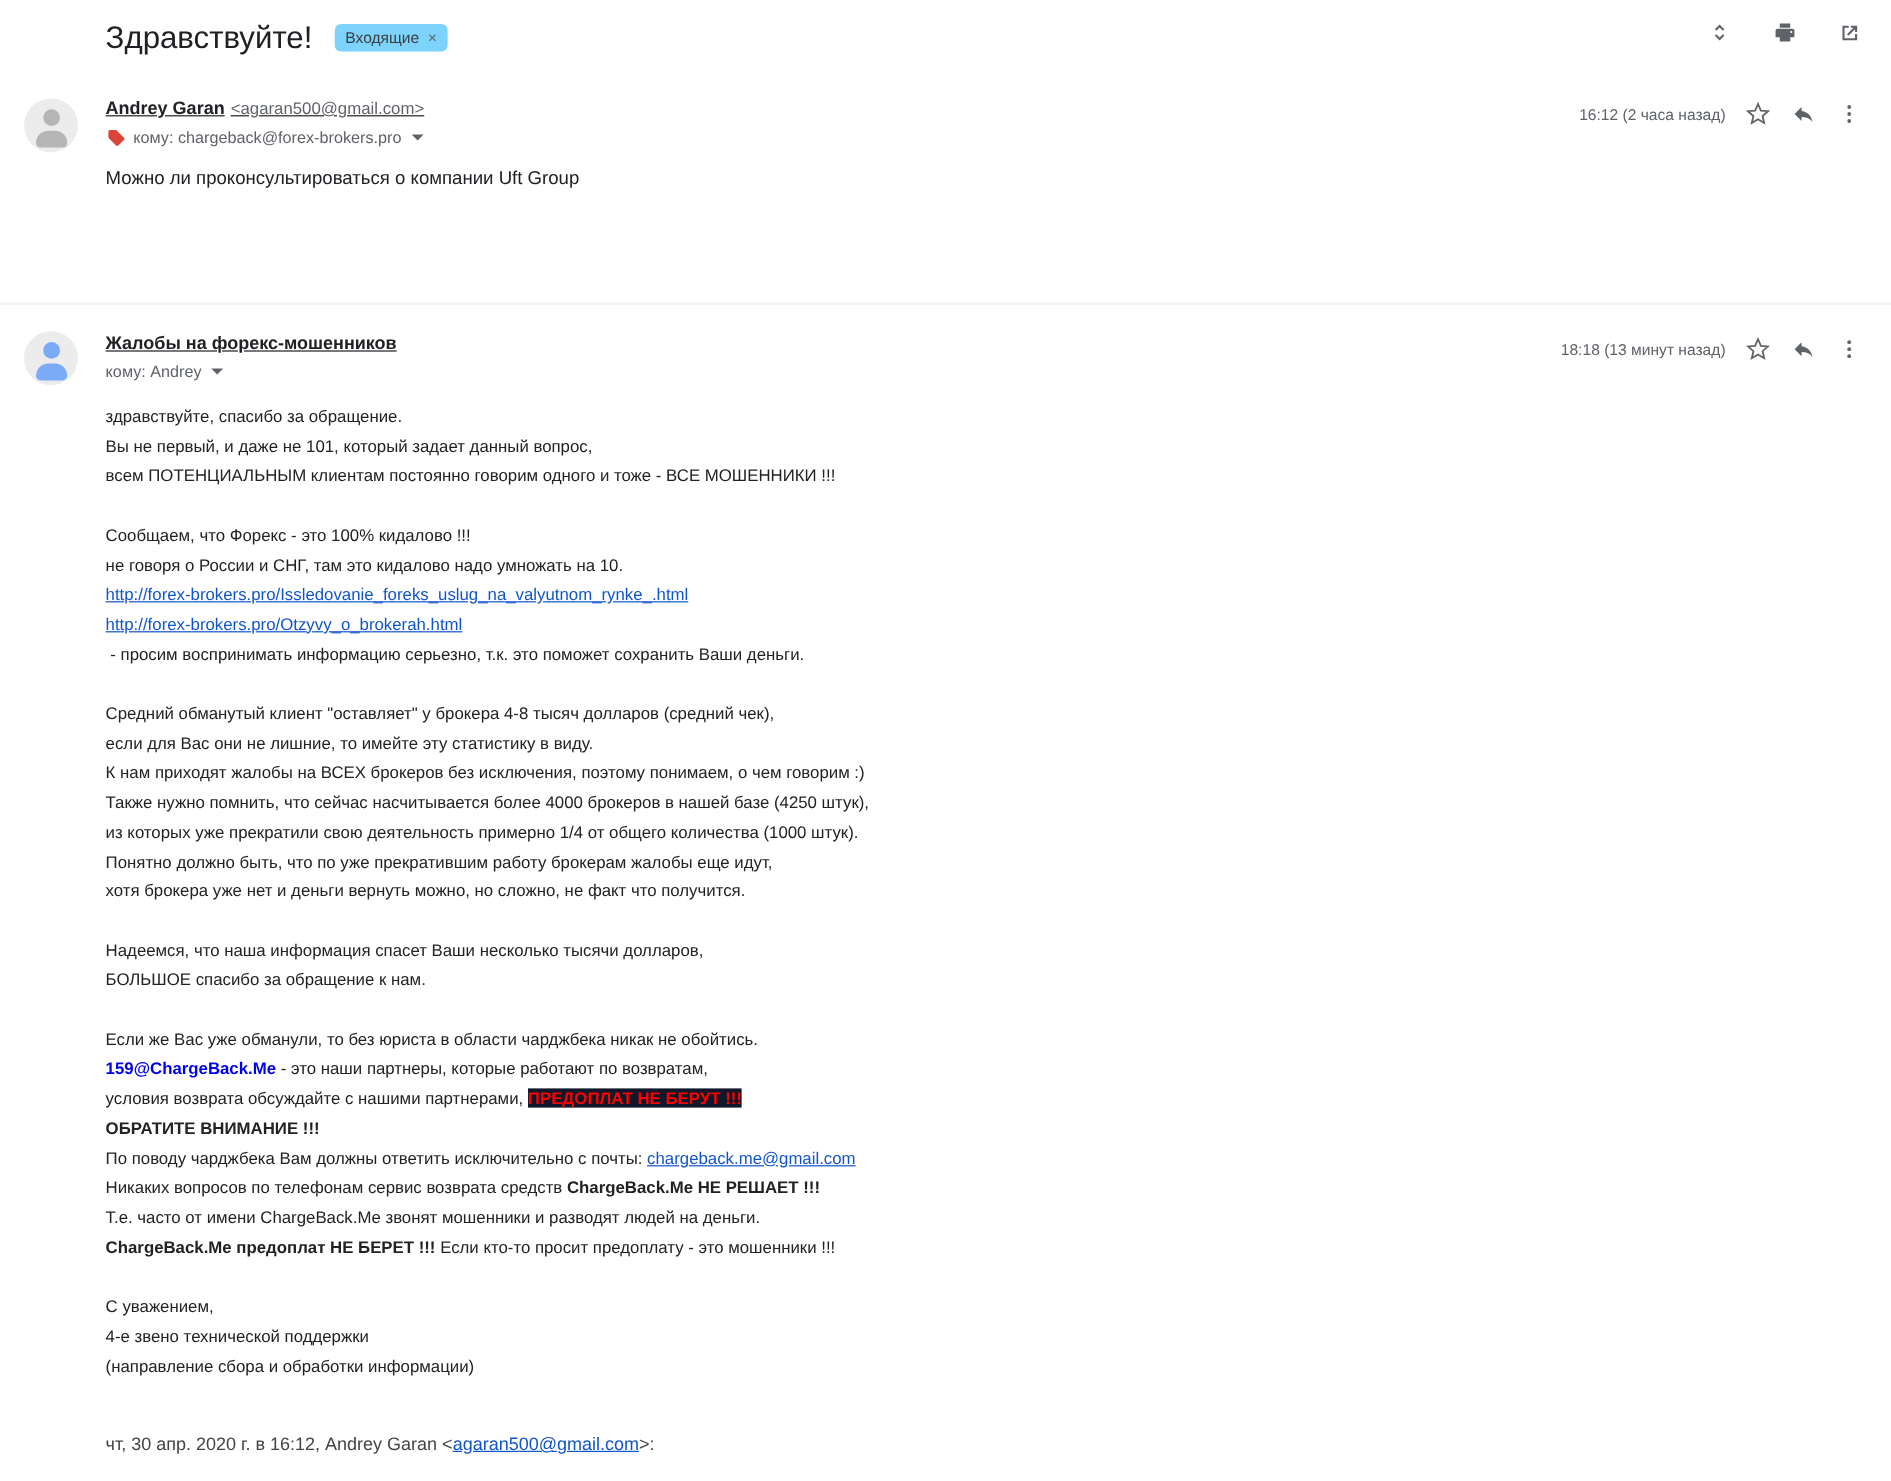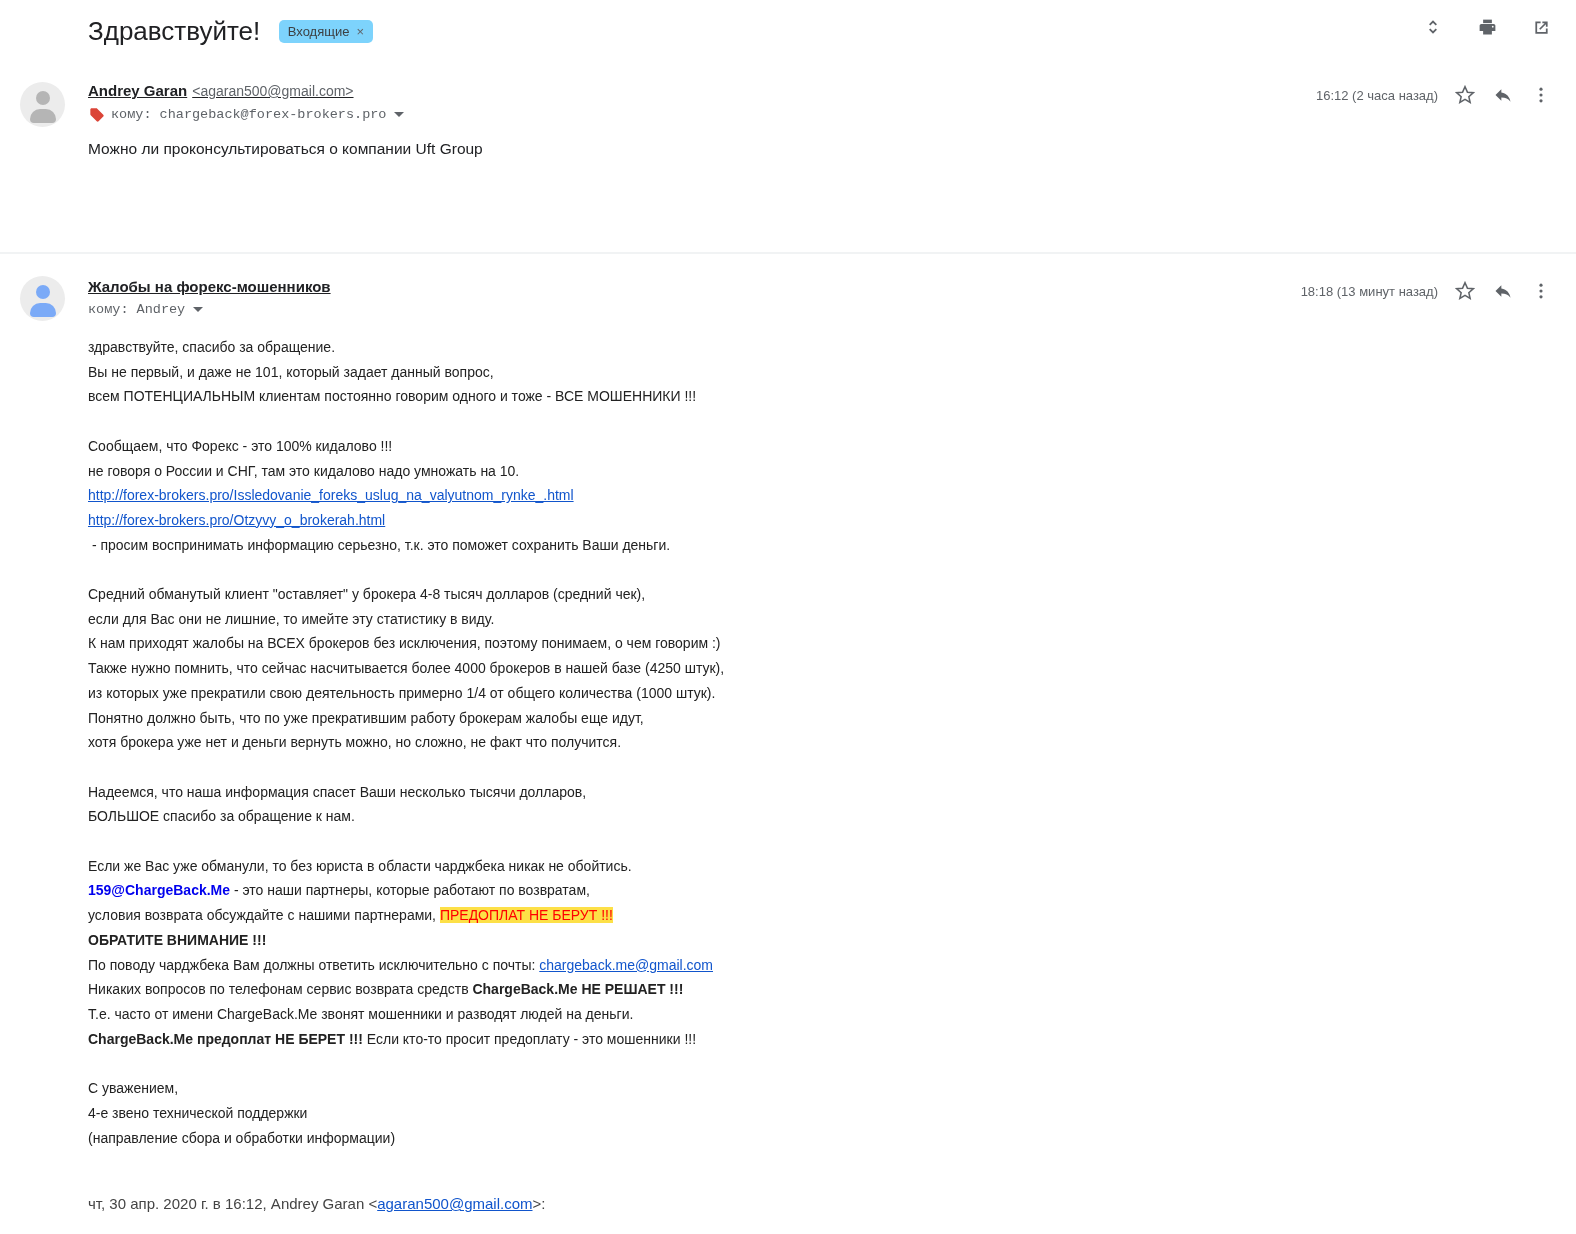--- a/index.html
+++ b/index.html
@@ -21,42 +21,42 @@
   .msg { position:relative; padding-left:88px; }
   .avatar { position:absolute; left:20px; width:45px; height:45px; border-radius:50%; background:#ececec; overflow:hidden; }
   .avatar .head { position:absolute; top:9px; left:50%; transform:translateX(-50%); width:14px; height:14px; border-radius:50%; }
   .avatar .torso { position:absolute; top:27px; left:50%; transform:translateX(-50%); width:26px; height:14px; border-radius:13px 13px 5px 5px; }
   .sil-gray .head, .sil-gray .torso { background:#b5b5b5; }
   .sil-blue .head, .sil-blue .torso { background:#7baaf7; }
 
   .sender-line { font-size:15px; padding-top:2px;text-decoration:underline; }
   .sender-name { font-weight:700; color:#202124; }
   .sender-email { font-size:14px; color:#5f6368; margin-left:5px; font-weight:400; }
-  .to-row { display:flex; align-items:center; gap:6px; margin-top:7px; font-size:13.5px; color:#5f6368;font-family:Liberation Mono, monospace; }
+  .to-row { display:flex; align-items:center; gap:6px; margin-top:7px; font-size:13.5px; color:#5f6368; }
   .caret { width:0; height:0; border-left:5px solid transparent; border-right:5px solid transparent; border-top:5px solid #5f6368; margin-left:2px; cursor:pointer; }
 
   .msg-meta { position:absolute; top:4px; right:24px; display:flex; align-items:center; gap:16px; }
   .msg-time { font-size:13px; color:#5f6368; white-space:nowrap; }
 
   .snippet { margin-top:17px; font-size:15.5px; color:#202124; cursor:pointer; }
 
   .msg-divider { border:none; border-top:2px solid #f1f3f4; margin-top:22px; }
 
   .msg1 { margin-top:16px; min-height:150px; }
   .msg1 .avatar { top:2px; }
   .msg2 { padding-top:22px; }
   .msg2 .avatar { top:22px; }
 
   
   .msg-body { margin-top:18px; font-size:14px; color:#222; }
   .body-line { line-height:24.7px; min-height:24.7px; white-space:pre-wrap; }
   .seg-link { color:#1155cc; text-decoration:underline; cursor:pointer;margin-top:16px; }
   .seg-bluebold { color:#0000ee; font-weight:700; text-decoration:none; cursor:pointer; }
   .seg-bold { font-weight:700; color:#222; }
-  .seg-alert { font-weight:400; color:#ff0000; background:#fde047; }
+  .seg-alert { font-weight:700; color:#ff0000; background:#0f172a; }
 
   .quote-intro { margin-top:42px; font-size:15px; color:#444; line-height:24px; }
   .quote-intro a { color:#1155cc; text-decoration:underline; cursor:pointer; }
 </style>
 </head>
 <body>
 
 <div class="page">
 
   <div class="thread-header">

